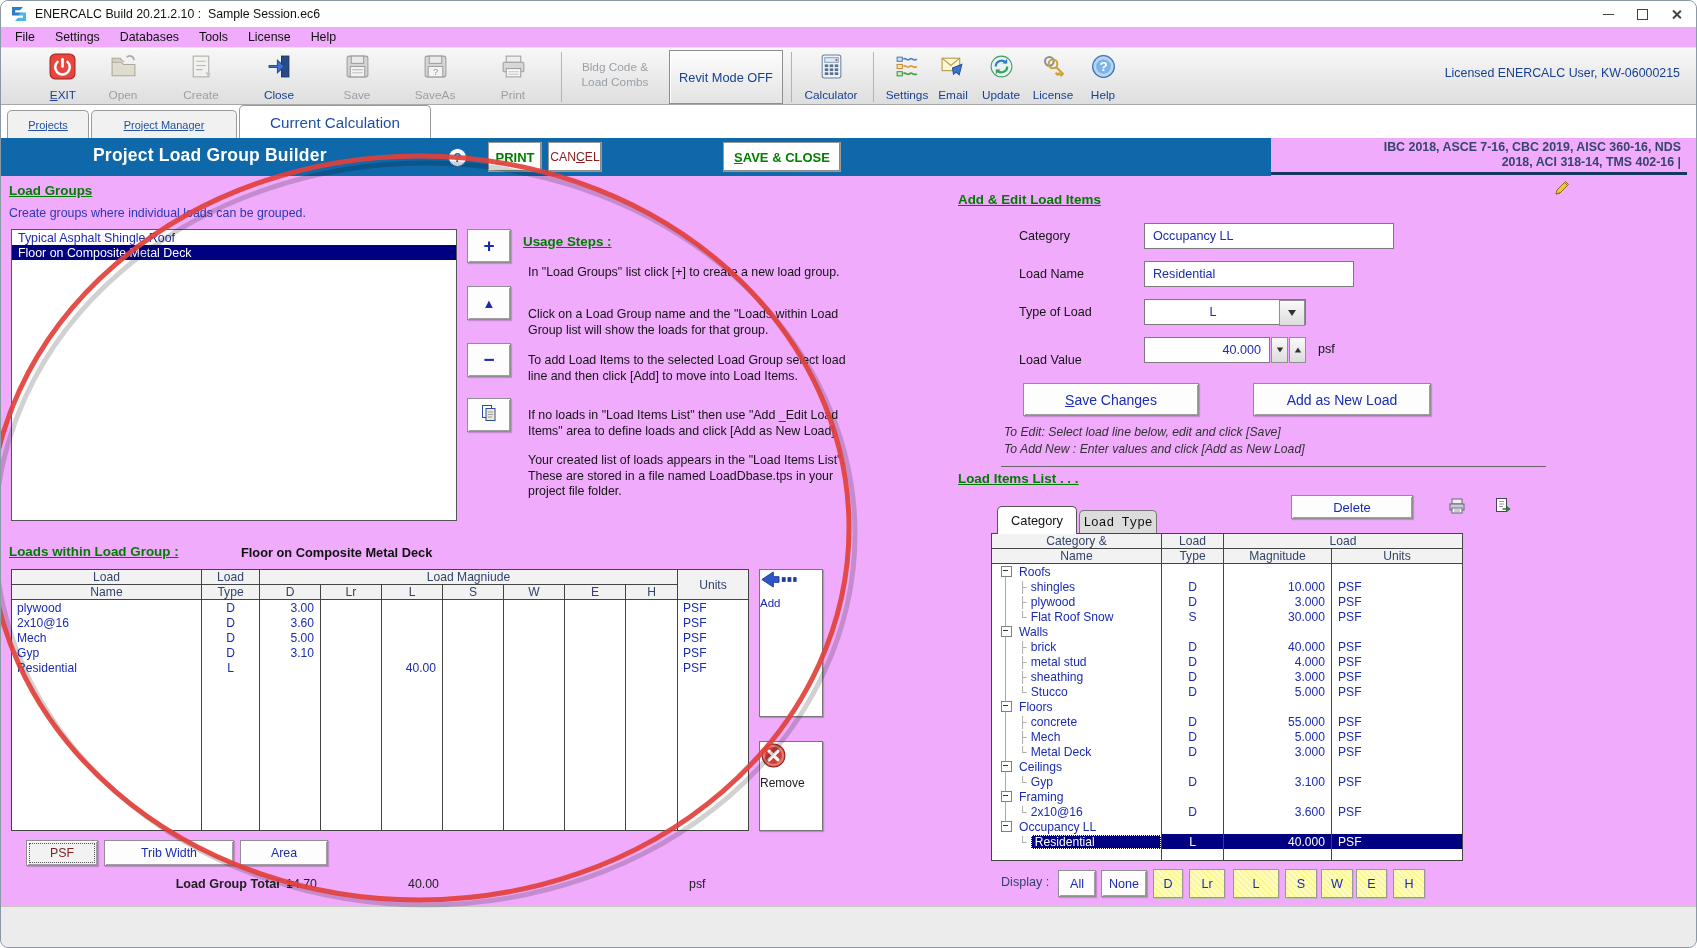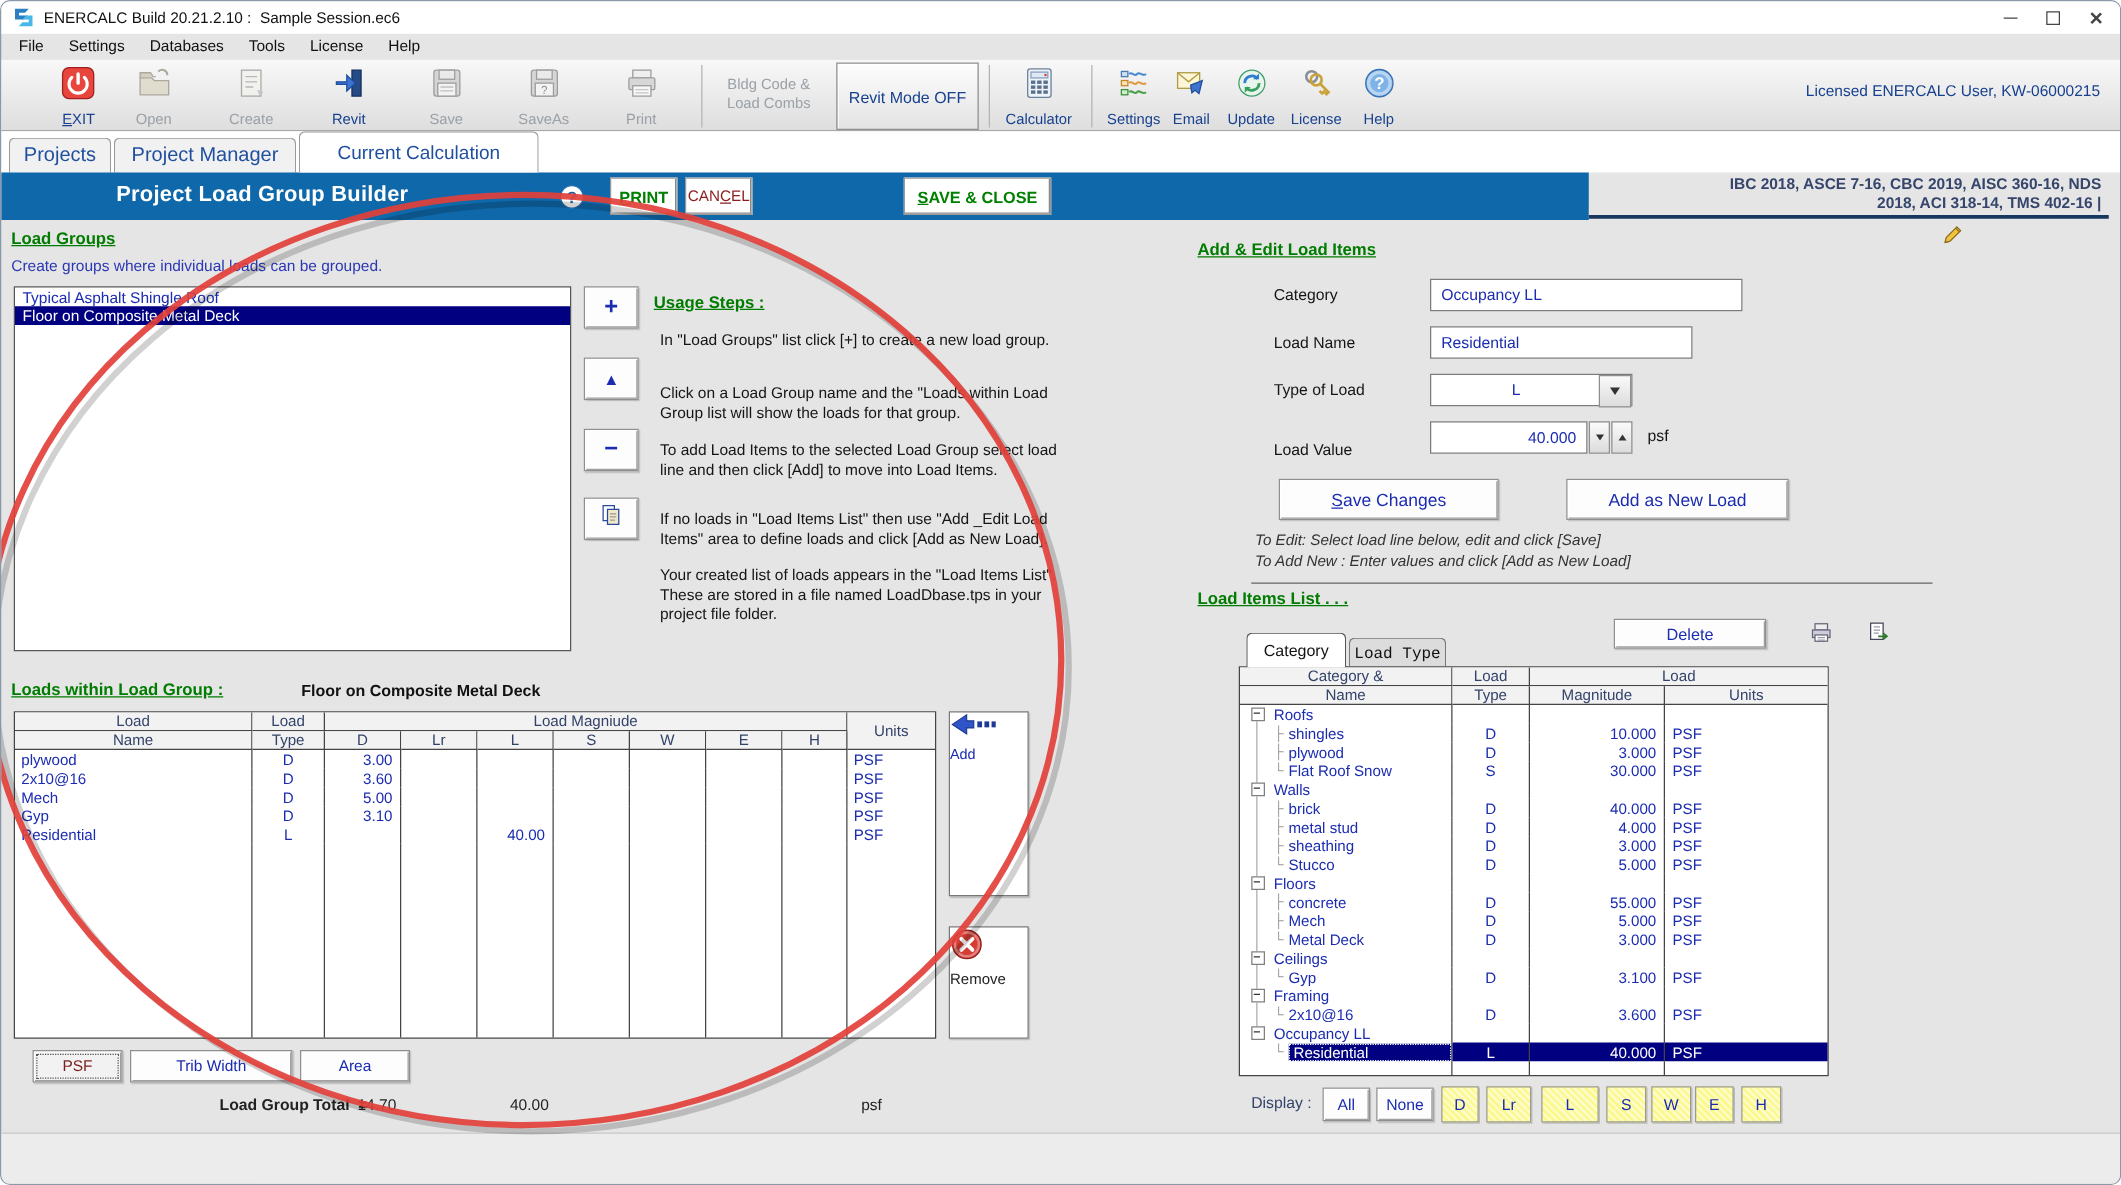--- a/index.html
+++ b/index.html
@@ -1,16 +1,16 @@
 <!DOCTYPE html>
 <html><head>
 <meta charset="utf-8">
 <style>
   html,body{margin:0;padding:0;background:#fff;font-family:"Liberation Sans",sans-serif;}
-  #window{position:relative;width:1697px;height:948px;border:1px solid #8a99a8;border-radius:8px;overflow:hidden;background:#e5e5e5;box-sizing:border-box;}
+  #window{position:relative;width:1697px;height:948px;border:1px solid #8a99a8;border-radius:8px;overflow:hidden;background:#f0abfc;box-sizing:border-box;}
   .abs{position:absolute;box-sizing:border-box;}
   
   #titlebar{left:0;top:0;width:100%;height:26px;background:#fff;}
   #win-title{left:34px;top:6px;font-size:12.3px;color:#111;white-space:pre;}
   .winctl{top:4px;width:30px;height:18px;display:flex;align-items:center;justify-content:center;}
   .ctl-min{left:1592px;} .ctl-max{left:1626px;} .ctl-close{left:1660px;}
   .ctl-min i{display:block;width:11px;height:0;border-top:1.6px solid #444;}
   .ctl-max i{display:block;width:9px;height:9px;border:1.3px solid #444;}
   .ctl-close i{position:relative;display:block;width:11px;height:11px;}
   .ctl-close i:before,.ctl-close i:after{content:"";position:absolute;left:5px;top:0;width:1.6px;height:11px;background:#444;}
@@ -24,21 +24,21 @@
   .tbtn .ticon{width:27px;height:27px;} .tbtn .ticon svg{width:100%;height:100%;}
   .tbtn .tlabel{font-size:11.8px;color:#17408f;line-height:13px;}
   .tbtn.disabled .tlabel{color:#9aa0a6;} .tbtn.disabled .ticon{opacity:.8;}
   .tsep{position:absolute;top:4px;width:1px;height:50px;background:#b3b3b3;}
   #bldg-code{left:566px;top:12px;width:96px;text-align:center;font-size:11.8px;color:#9aa0a6;line-height:15px;}
   #revit-btn{left:668px;top:2px;width:114px;height:54px;border:1px solid #8f8f8f;background:linear-gradient(#fdfdfd,#e3e3e3);box-shadow:inset 1px 1px 0 #fff;display:flex;align-items:center;justify-content:center;font-size:12.8px;color:#17408f;}
   #license-text{right:16px;top:18px;font-size:12.4px;color:#17408f;}
   
   #tabstrip{left:0;top:104px;width:100%;height:33px;background:#fff;}
   .tab{position:absolute;border:1px solid #9a9a9a;border-bottom:none;border-radius:5px 5px 0 0;display:flex;align-items:center;justify-content:center;color:#1f4f9f;background:#f1f1f1;}
-  .tab-inactive{top:5px;height:28px;font-size:16px;}
+  .tab-inactive{top:5px;height:28px;font-size:11px;text-decoration:underline;}
   .tab-active{top:0;height:33px;font-size:15.2px;background:#fff;z-index:2;}
   #tab-projects{left:6px;width:82px;} #tab-manager{left:90px;width:146px;} #tab-current{left:238px;width:192px;}
   
   #bluebar{left:0;top:137px;width:1270px;height:38px;background:#0e68a9;}
   #dlg-title{left:92px;top:7px;font-size:17.5px;font-weight:bold;color:#fff;letter-spacing:.2px;}
   #help-circle{left:447px;top:10px;width:19px;height:19px;border-radius:50%;background:#fff;border:1.5px solid #2a6fb0;color:#1d5fa0;font-size:13px;font-weight:bold;display:flex;align-items:center;justify-content:center;}
   .bluebtn{position:absolute;top:4px;height:30px;background:#fff;border:1px solid #9a9a9a;box-shadow:inset -1px -1px 0 #8a8a8a,inset 1px 1px 0 #fff;display:flex;align-items:center;justify-content:center;font-weight:bold;}
   #btn-print{left:487px;width:54px;color:#008000;font-size:13px;}
   #btn-cancel{left:547px;width:54px;color:#8b1d1d;font-size:12.2px;font-weight:normal;}
   #btn-saveclose{left:722px;width:118px;color:#008000;font-size:13px;}
@@ -178,21 +178,21 @@
             <path d="M8 8h9M8 12h9M8 16h6" stroke="#aaa" fill="none"></path>
             <path d="M17 18l5 2-3 3z" fill="#bbb"></path>
           </svg></span>
         <span class="tlabel">Create</span>
       </div>
       <div class="tbtn" style="left: 245px;">
         <span class="ticon"><svg viewBox="0 0 26 26">
             <rect x="15" y="3" width="7" height="20" fill="#274b86" stroke="#16325e"></rect>
             <path d="M3 12h8V7l6.5 6L11 19v-5H3z" fill="#3f73d0" stroke="#1c4fa0"></path>
           </svg></span>
-        <span class="tlabel">Revit</span>
+        <span class="tlabel">Close</span>
       </div>
       <div class="tbtn disabled" style="left: 323px;">
         <span class="ticon"><svg viewBox="0 0 26 26">
             <rect x="3" y="3" width="20" height="20" rx="2" fill="#cfcfcf" stroke="#8a8a8a"></rect>
             <rect x="7" y="3" width="12" height="7" fill="#e9e9e9" stroke="#8a8a8a"></rect>
             <rect x="6" y="13" width="14" height="10" fill="#f5f5f5" stroke="#8a8a8a"></rect>
             <path d="M8 16h10M8 19h10" stroke="#b5b5b5" fill="none"></path>
           </svg></span>
         <span class="tlabel">Save</span>
       </div>

